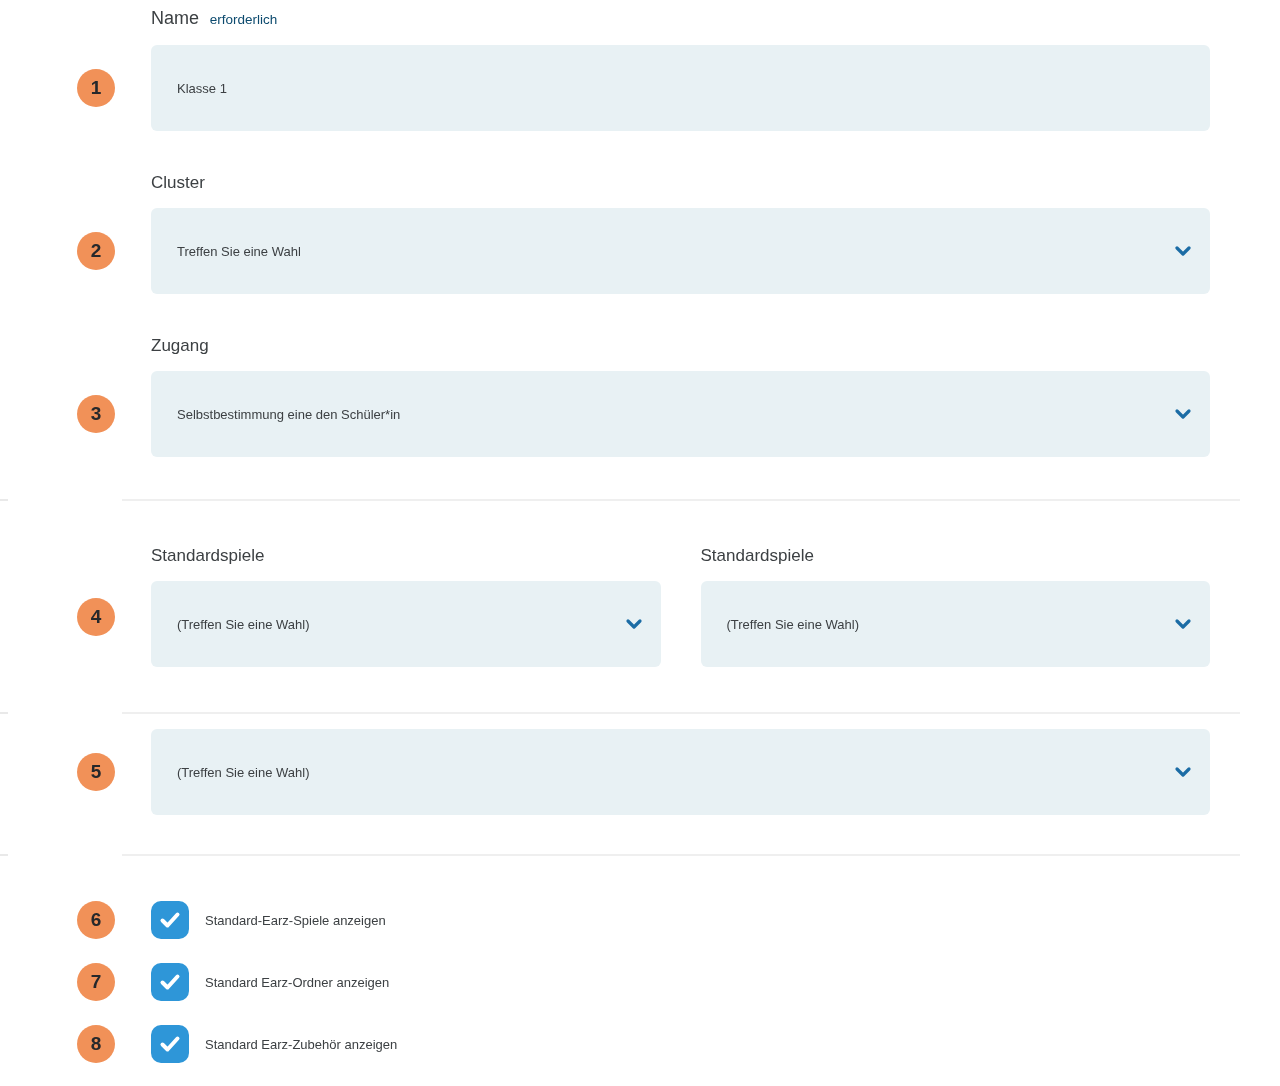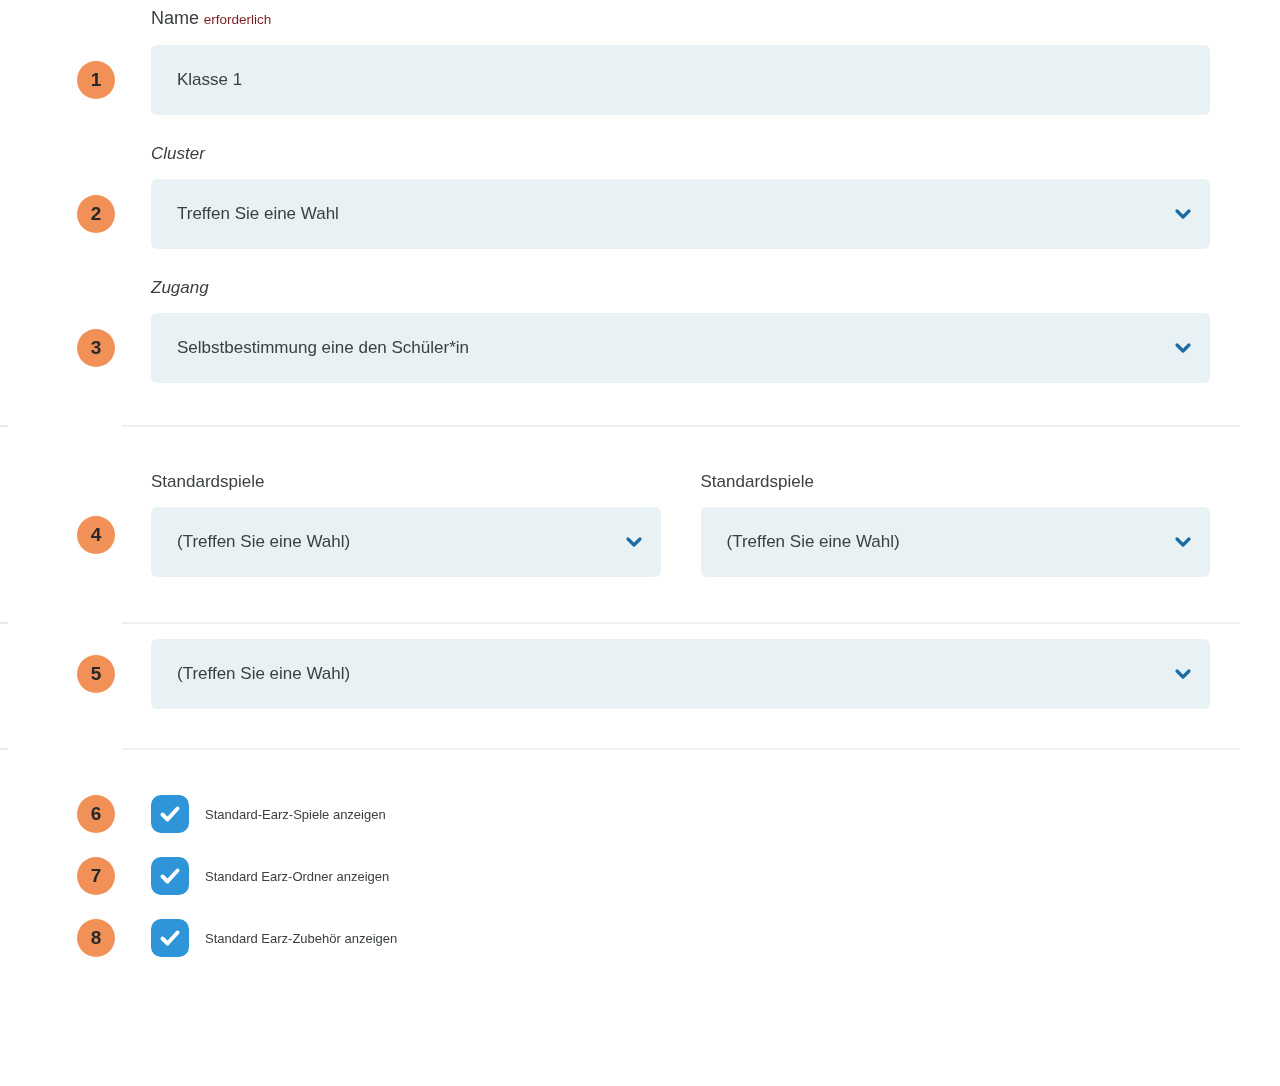--- a/index.html
+++ b/index.html
@@ -20,38 +20,38 @@
     padding: 0 70px 0 151px;
   }
   .field-label {
     font-size: 17px;
     line-height: 20px;
     color: #3c4043;
   }
   .label-lg { font-size: 18px; }
   .required {
     font-size: 13.5px;
-    margin-left: 0;
-    color: #7f1d1d;
+    margin-left: 6px;
+    color: #0c4a6e;
   }
   .control-wrap { position: relative; }
   .control {
     position: relative;
     box-sizing: border-box;
     width: 100%;
-    height: 70px;
+    height: 86px;
     margin-top: 15px;
     background: #e8f1f4;
     border: none;
     border-radius: 6px;
     display: flex;
     align-items: center;
     padding: 0 52px 0 26px;
     font-family: "Liberation Sans", sans-serif;
-    font-size: 17px;
+    font-size: 13px;
     color: #3c4043;
   }
   input.control { outline: none; display: block; }
   .select { cursor: pointer; }
   .chevron {
     position: absolute;
     right: 15px;
     top: 50%;
     transform: translateY(-50%);
     width: 24px;
@@ -67,21 +67,21 @@
     border-radius: 50%;
     background: #f19158;
     display: flex;
     align-items: center;
     justify-content: center;
     font-size: 19px;
     font-weight: bold;
     color: #26282b;
   }
   .mt-label-1 { margin-top: 8px; }
-  .mt-label   { margin-top: 29px; font-style: italic; }
+  .mt-label   { margin-top: 42px; }
   .mt-label-5 { margin-top: 54px; }
   .divider-row { position: relative; height: 2px; }
   .divider-row.d1 { margin-top: 42px; }
   .divider-row.d2 { margin-top: 45px; }
   .divider-row.d3 { margin-top: 39px; }
   .divider-line {
     position: absolute;
     left: -29px;
     width: 1118px;
     height: 2px;

